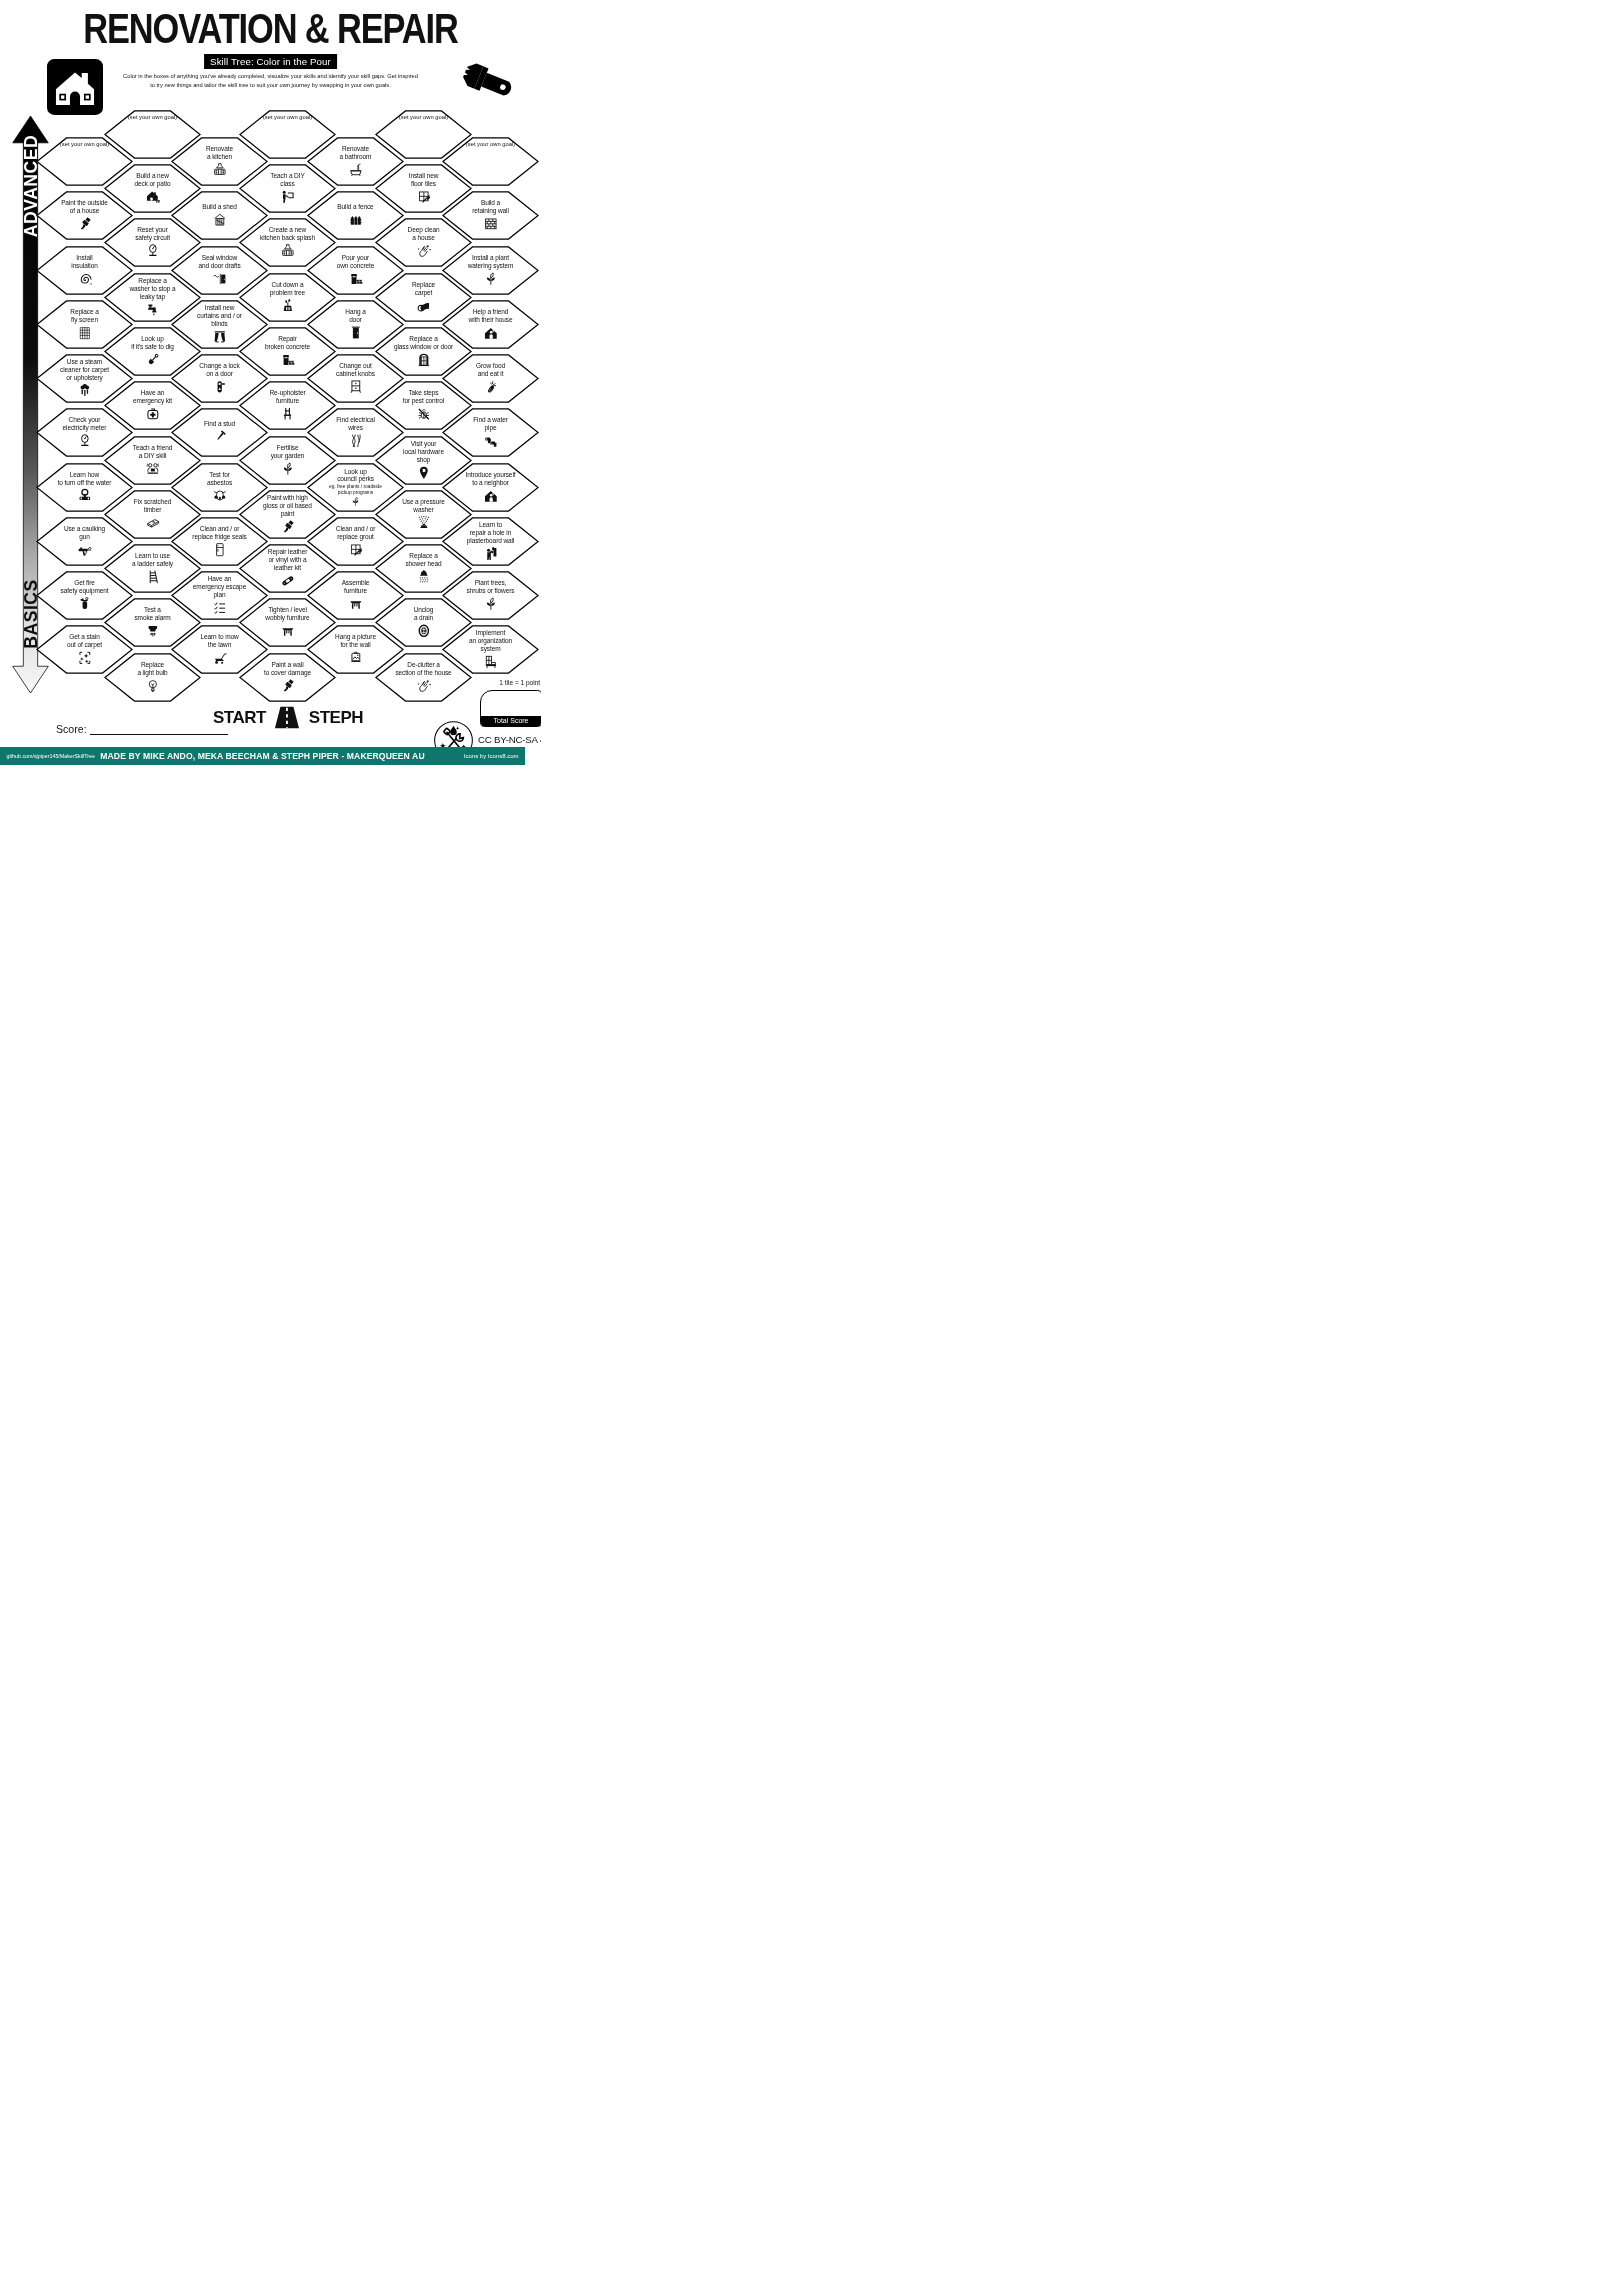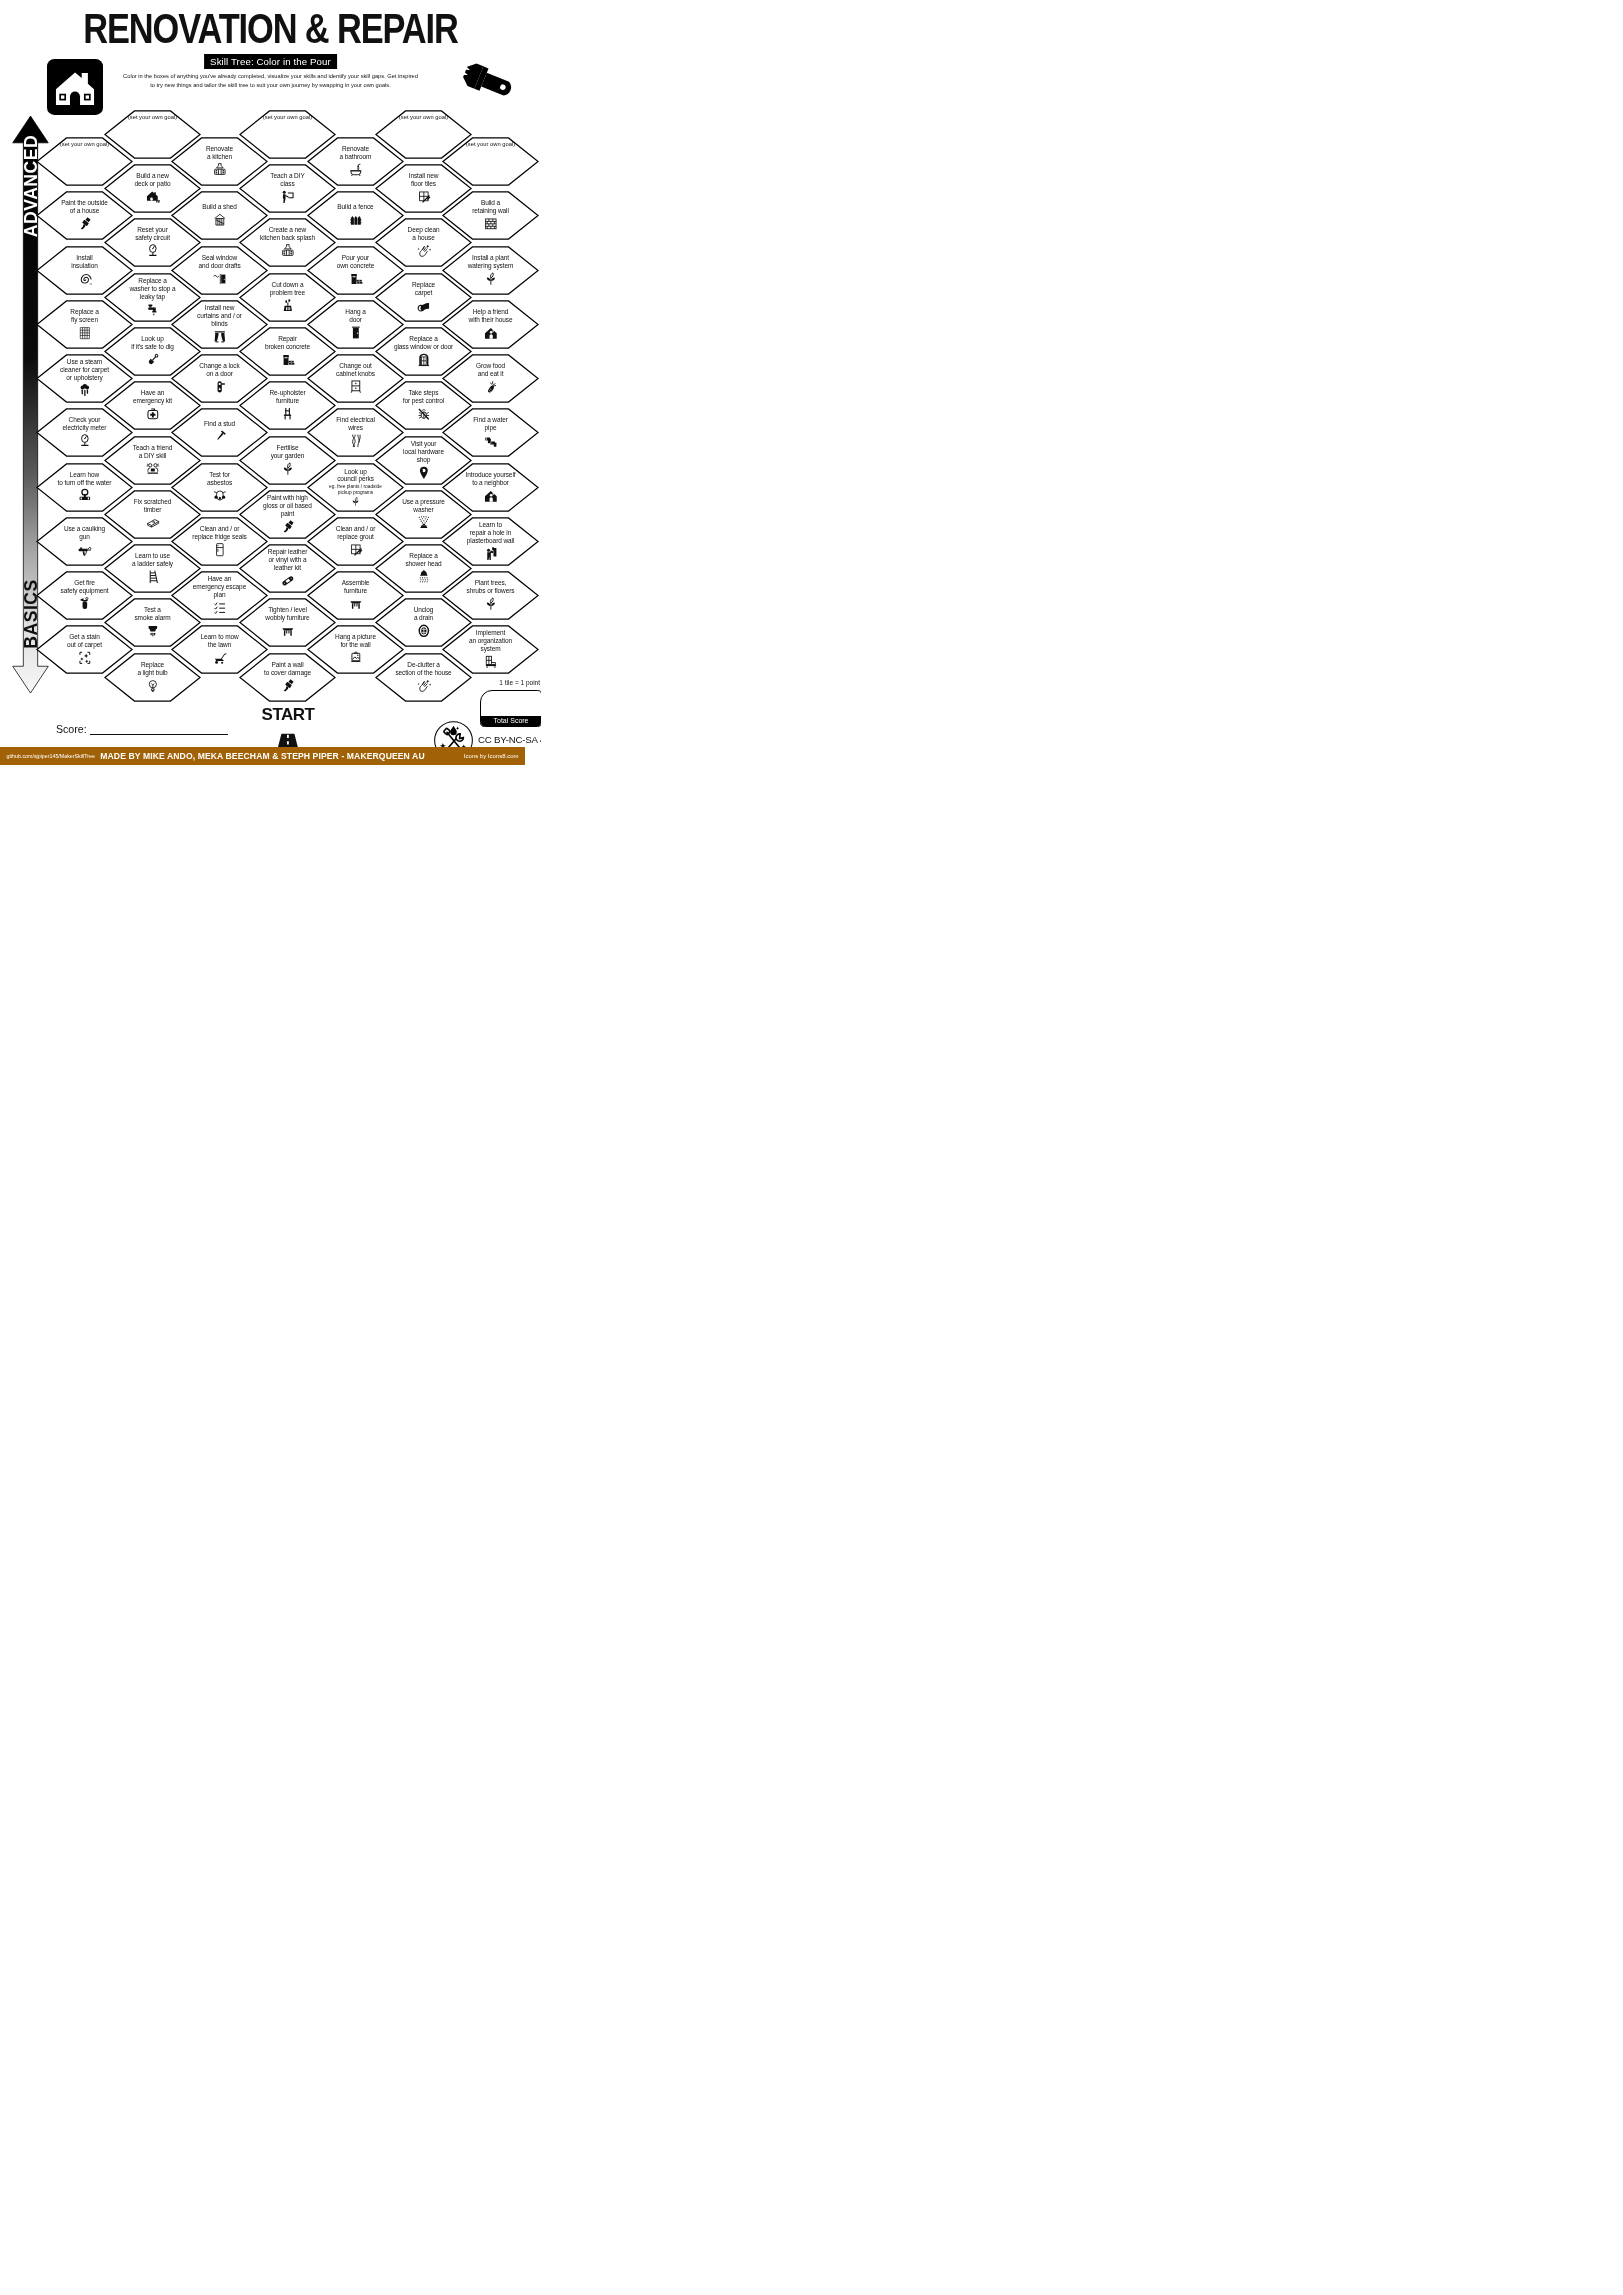--- a/index.html
+++ b/index.html
@@ -21,36 +21,36 @@
   
   #hex-grid{position:absolute;inset:0;}
   .hex-tile{position:absolute;width:97px;height:49px;}
   .hex-bg{position:absolute;inset:0;width:100%;height:100%;}
   .hex-content{position:absolute;inset:0;display:flex;flex-direction:column;align-items:center;justify-content:center;gap:1.4px;padding:2.3px 12.5px;text-align:center;}
   .hex-label{font-size:6.5px;line-height:1.18;letter-spacing:-0.1px;white-space:pre-line;font-weight:500;}
   .hex-sub{font-size:4.8px;line-height:1.12;white-space:pre-line;font-weight:500;}
   .hex-icon{width:15.7px;height:15.7px;flex:none;}
   .goal-label{position:absolute;top:4.2px;left:0;right:0;text-align:center;font-size:5.8px;font-weight:500;}
   
-  #start-here{top:705px;left:288px;transform:translateX(-50%);display:flex;align-items:center;gap:6.5px;flex-direction:column;}
+  #start-here{top:705px;left:288px;transform:translateX(-50%);display:flex;align-items:center;gap:6.5px;}
   #start-here .word{font-size:17px;font-weight:800;letter-spacing:-0.5px;}
   #start-road{width:30px;height:25px;}
   
   #name-row{top:723px;left:56px;display:flex;align-items:flex-end;}
   #name-label{font-size:10.6px;}
   #name-line{width:138px;height:11px;border-bottom:1.2px solid #111;margin-left:3.7px;}
   
   #tile-note{top:679px;left:480px;width:60px;text-align:right;font-size:6.5px;}
   #score-box{top:690px;left:480px;width:60px;height:35px;border:1.4px solid #000;border-radius:12px 4.6px 4.6px 4.6px;background:#fff;overflow:hidden;display:flex;flex-direction:column;justify-content:flex-end;}
   #score-band{background:#000;color:#fff;text-align:center;font-size:7px;padding:1.4px 0 1.9px;}
   
   #maker-logo{top:720px;left:433px;width:41px;height:41px;}
   #license-text{top:734px;left:478px;font-size:9.7px;letter-spacing:-0.2px;white-space:nowrap;}
   
-  #footer-bar{left:0;right:16px;bottom:0;height:18.5px;background:#a16207;color:#fff;display:flex;align-items:center;}
+  #footer-bar{left:0;right:16px;bottom:0;height:18.5px;background:#0f766e;color:#fff;display:flex;align-items:center;}
   #footer-left{position:absolute;left:6.5px;font-size:5.3px;}
   #footer-center{position:absolute;left:0;right:0;text-align:center;font-size:8.6px;font-weight:700;letter-spacing:0.1px;}
   #footer-right{position:absolute;right:6.5px;font-size:6px;}
 </style>
 </head>
 <body>
 
 <svg width="0" height="0" style="position:absolute" aria-hidden="true">
 <defs>
 <symbol id="paintbrush-icon" viewBox="0 0 48 48">

